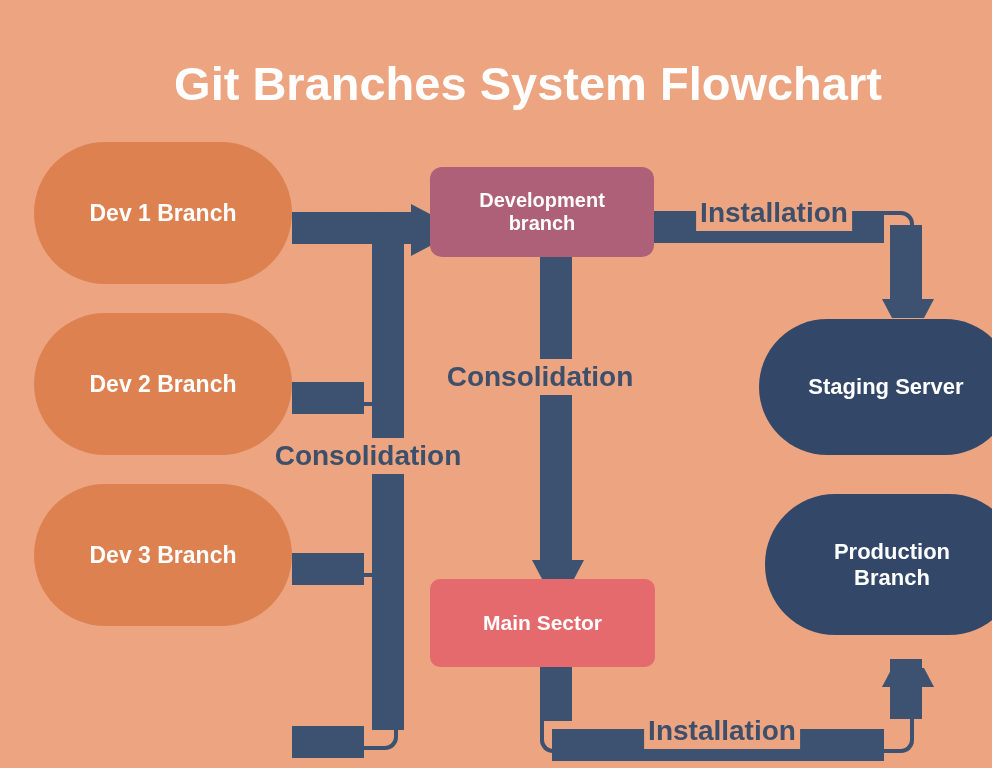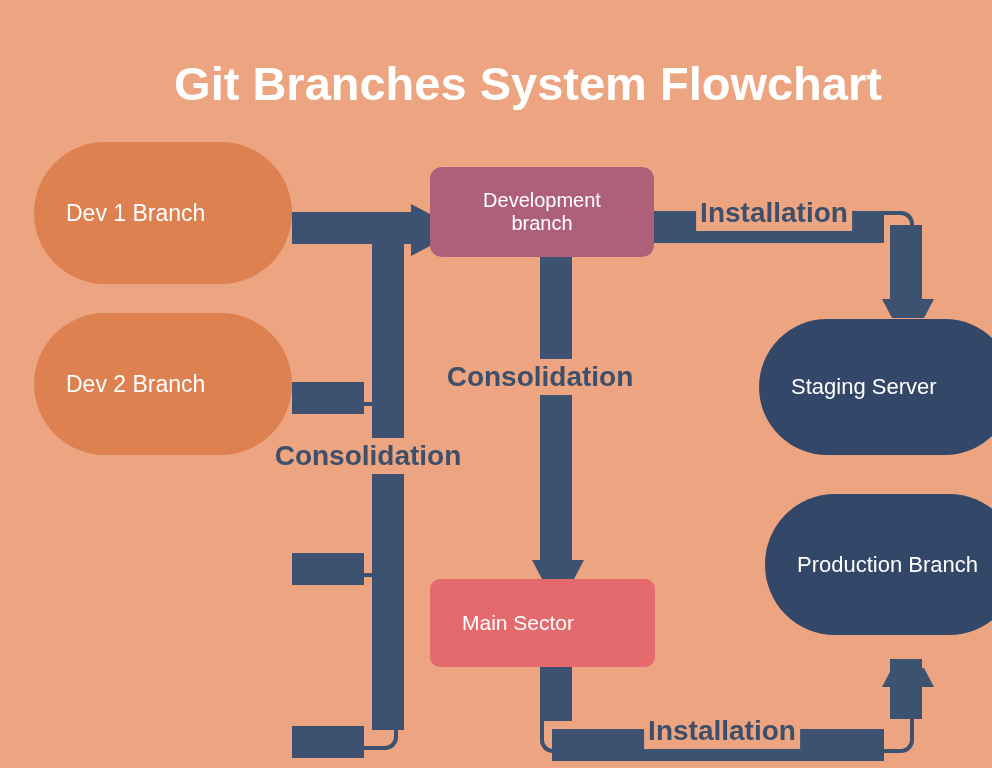--- a/index.html
+++ b/index.html
@@ -32,22 +32,23 @@
     color: #ffffff;
     font-size: 47px;
     font-weight: bold;
     letter-spacing: 0px;
     line-height: 1.0;
   }
   .node {
     position: absolute;
     display: flex;
     align-items: center;
+    justify-content: center;
     color: #ffffff;
-    font-weight: normal;
+    font-weight: bold;
     text-align: center;
     z-index: 1;
   }
   .pill-orange { background: var(--orange); border-radius: 71px; font-size: 23px; }
   .pill-navy   { background: var(--navy);   border-radius: 70px; font-size: 22px; }
   .rect-mauve  { background: var(--mauve);  border-radius: 12px; font-size: 20px; }
   .rect-red    { background: var(--red);    border-radius: 10px; font-size: 21px; }
 
   .hline { position: absolute; height: 4px; background: var(--line); }
   .vline { position: absolute; width: 4px;  background: var(--line); }
@@ -122,20 +123,23 @@
   <div class="edge-label" style="left:508px; top:345px;">Consolidation</div>
   <div class="edge-label" style="left:336px; top:424px;">Consolidation</div>
   <div class="edge-label" style="left:690px; top:699px;">Installation</div>
 
   <div class="node pill-orange" style="left:2px; top:110px; width:258px; height:142px;">
     <span>Dev 1 Branch</span>
   </div>
   <div class="node pill-orange" style="left:2px; top:281px; width:258px; height:142px;">
     <span>Dev 2 Branch</span>
   </div>
+  <div class="node pill-orange" style="left:2px; top:452px; width:258px; height:142px;">
+    <span>Dev 3 Branch</span>
+  </div>
 
   <div class="node rect-red" style="left:398px; top:547px; width:225px; height:88px;">
     <span>Main Sector</span>
   </div>
 
   <div class="node rect-mauve" style="left:398px; top:135px; width:224px; height:90px;">
     <span>Development branch</span>
   </div>
 
   <div class="node pill-navy" style="left:727px; top:287px; width:254px; height:136px;">

